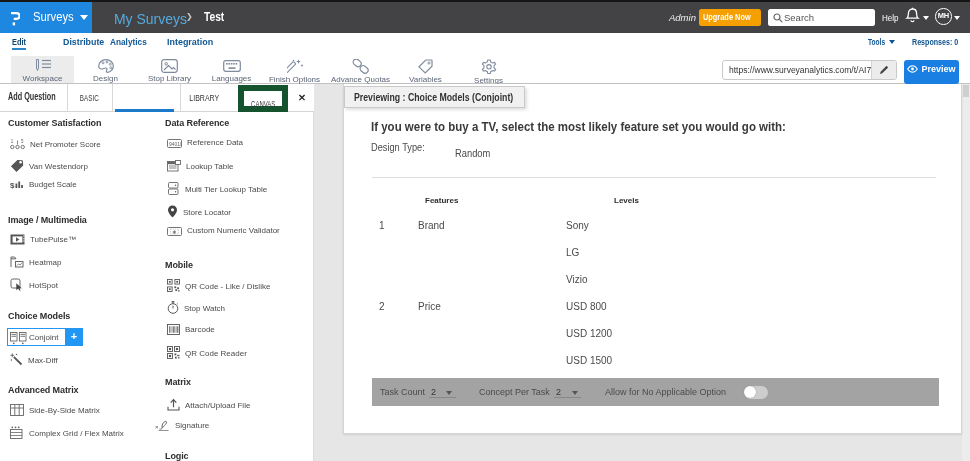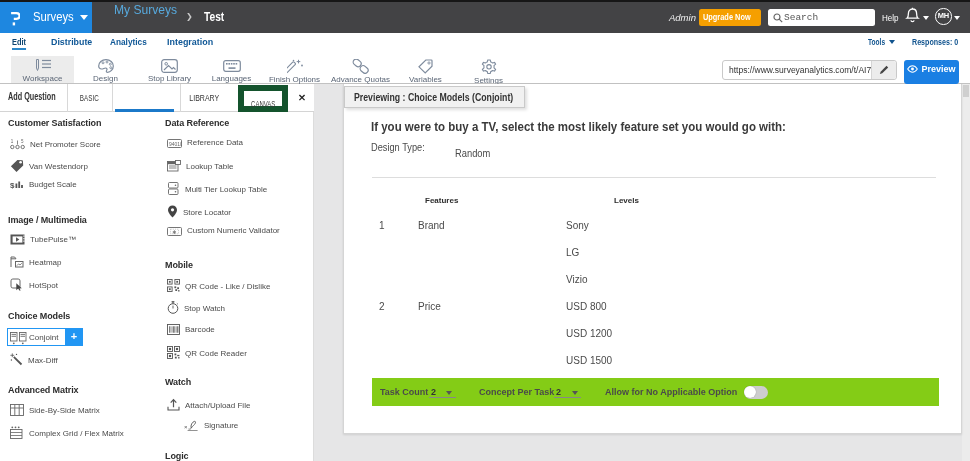--- a/index.html
+++ b/index.html
@@ -6,40 +6,40 @@
 html,body { width:970px; height:461px; overflow:hidden; }
 body { font-family:"Liberation Sans", sans-serif; position:relative; background:#e6e6e7; }
 .abs { position:absolute; }
 .cx { display:inline-block; transform-origin:0 50%; white-space:nowrap; }
 
 
 #topbar { left:0; top:0; width:970px; height:33px; background:#434345; border-top:2px solid #161616; }
 #logobox { left:0; top:2px; width:92px; height:31px; background:#1e87e0; }
 #brand { left:33px; top:10px; font-size:12px; color:#fff; }
 #logocaret { left:80px; top:15px; width:0; height:0; border-left:4px solid transparent; border-right:4px solid transparent; border-top:5px solid #fff; }
-#crumb1 { left:114px; top:2px; font-size:13px; color:#57a9dd; }
+#crumb1 { left:114px; top:10px; font-size:15px; color:#57a9dd; }
 #crumbsep { left:186px; top:12px; font-size:8px; color:#c9c9c9; }
 #crumb2 { left:204px; top:10px; font-size:12px; color:#fff; font-weight:700; }
 #admin { left:669px; top:12px; color:#f0f0f0; font-style:italic; font-size:9.5px; }
 #upgrade { left:699px; top:9px; width:62px; height:16.5px; background:#f59f00; border-radius:2.5px; color:#fff; font-size:8.5px; font-weight:700; text-align:center; line-height:16.5px; }
-#searchbox { left:768px; top:8.5px; width:107px; height:17.5px; background:#fff; border-radius:2.5px; color:#555; font-size:9.5px; line-height:17.5px; padding-left:16px;font-family:Liberation Mono, monospace; }
+#searchbox { left:768px; top:8.5px; width:107px; height:17.5px; background:#fff; border-radius:2.5px; color:#555; font-size:9.5px; line-height:17.5px; padding-left:16px; }
 #searchbox svg { position:absolute; left:5px; top:4px; }
 #helptxt { left:882px; top:12px; color:#fff; font-size:9.5px; }
 .wcaret { width:0; height:0; border-left:3.5px solid transparent; border-right:3.5px solid transparent; border-top:4.5px solid #fff; }
 #bell { left:905px; top:7px; }
 #bellcaret { left:923px; top:15.5px; }
 #avatar { left:935px; top:8px; width:16.5px; height:16.5px; border:1.5px solid #fff; border-radius:50%; color:#fff; font-size:7.5px; font-weight:700; text-align:center; line-height:13.5px; letter-spacing:-0.3px; }
 #avcaret { left:954px; top:15.5px; }
 
 
 #navrow { left:0; top:33px; width:970px; height:23px; background:#fff; }
 .navitem { top:35.5px; font-size:9.5px; font-weight:700; color:#0f5796; }
 #nav-edit { left:12px; color:#0d4470; }
 #nav-edit .cx { border-bottom:2px solid #2b86c8; padding-bottom:1.5px; }
-#nav-dist { left:39px;padding-left:12px; }
+#nav-dist { left:51px;padding-left:12px; }
 #nav-ana { left:110px; }
 #nav-int { left:167px; }
 #tools { left:868px; top:37px; font-size:9px; font-weight:700; color:#10538e; }
 #toolscaret { left:889px; top:40px; width:0; height:0; border-left:3.5px solid transparent; border-right:3.5px solid transparent; border-top:4.5px solid #10538e; }
 #responses { left:912px; top:37px; font-size:9px; font-weight:700; color:#10538e; }
 
 
 #toolbar { left:0; top:56px; width:970px; height:28px; background:#fff; border-bottom:1px solid #c2c2c2; }
 .tbcell { position:absolute; top:0; width:63px; height:27px; text-align:center; }
 .tbcell svg { display:block; margin:3px auto 0; }
@@ -76,21 +76,21 @@
 
 
 #card { left:343px; top:0; width:619px; height:350px; background:#fff; border:1px solid #d5d5d5; border-top:none; box-shadow:0 1px 2px rgba(0,0,0,0.10); }
 #tooltip { left:0px; top:2px; width:181px; height:22px; background:#f1f1f1; border:1px solid #c9c9c9; box-shadow:2px 2px 3px rgba(0,0,0,0.13); font-size:11.5px; color:#333; line-height:20px; padding-left:9px; white-space:nowrap; }
 #qtitle { left:26.5px; top:35.5px; font-size:12.5px; font-weight:700; color:#3a3a3a; }
 #dtype { left:26.5px; top:57px; font-size:11px; color:#4a4a4a; }
 #dtypeval { left:110.5px; top:63px; font-size:11px; color:#4a4a4a; }
 #hr1 { left:28px; top:93px; width:564px; height:1px; background:#ddd; }
 .th { position:absolute; font-size:8px; font-weight:700; color:#2d2d2d;padding-left:48px; }
 .td { position:absolute; font-size:10px; color:#4a4a4a; }
-#optbar { left:28px; top:294px; width:567px; height:28px; background:#84cc16;font-weight:bold; }
+#optbar { left:28px; top:294px; width:567px; height:28px; background:#a3a3a3; }
 .opttxt { position:absolute; top:9px; font-size:9px; color:#4a4a4a; }
 .optsel { position:absolute; top:9px; font-size:9px; color:#333; }
 .selline { position:absolute; top:19px; height:1px; background:#888; }
 .scaret { position:absolute; top:13px; width:0; height:0; border-left:3.5px solid transparent; border-right:3.5px solid transparent; border-top:4px solid #555; }
 #toggle { position:absolute; left:372px; top:7.5px; width:24px; height:13px; background:#cdcdcd; border-radius:7px; }
 #toggle .knob { position:absolute; left:0px; top:0.5px; width:12px; height:12px; background:#fff; border-radius:50%; box-shadow:0 0 1px rgba(0,0,0,.4); }
 #scrollbar { left:962px; top:0; width:8px; height:377px; background:#ececec; }
 #scrollthumb { left:963px; top:1px; width:6px; height:12px; background:#cfcfcf; }
 </style>
 </head>
@@ -386,26 +386,26 @@
             <rect x="1.9" y="1.9" width="2.2" height="2.2"></rect>
             <rect x="8.9" y="1.9" width="2.2" height="2.2"></rect>
             <rect x="1.9" y="8.9" width="2.2" height="2.2"></rect>
             <rect x="7.5" y="7.5" width="1.8" height="1.8"></rect>
             <rect x="10.2" y="8.9" width="2.2" height="1.3"></rect>
             <rect x="7.9" y="10.7" width="1.8" height="1.8"></rect>
             <rect x="11.1" y="11.1" width="1.4" height="1.4"></rect>
           </g>
         </svg>QR Code Reader</div>
 
-    <div class="sechead" style="left:165px;top:293px">Watch</div>
+    <div class="sechead" style="left:165px;top:293px">Matrix</div>
     <div class="item" style="left:167px;top:313.5px"><svg width="13" height="13" viewBox="0 0 13 13">
           <path d="M6.5 9.3 L6.5 1.8 M3.7 4.6 L6.5 1.6 L9.3 4.6" fill="none" stroke="#555" stroke-width="1.2"></path>
           <path d="M1 8.8 L1 12 L12 12 L12 8.8" fill="none" stroke="#555" stroke-width="1.1"></path>
         </svg>Attach/Upload File</div>
-    <div class="item" style="left:184px;top:335.5px"><svg width="15" height="11" viewBox="0 0 15 11">
+    <div class="item" style="left:155px;top:335.5px"><svg width="15" height="11" viewBox="0 0 15 11">
           <text x="0" y="9" font-size="6" fill="#555">×</text>
           <path d="M4.5 9 C4.5 9 6 9.5 7 8.6" fill="none" stroke="#555" stroke-width="0.8"></path>
           <path d="M7.2 8.2 C6.3 5.4 8.2 1.8 10.4 1.4 C12.2 1.1 11.8 3.6 9.5 5.4 C8.6 6.1 7.7 7.3 7.2 8.2 Z" fill="none" stroke="#555" stroke-width="0.9"></path>
           <line x1="3.6" y1="10.6" x2="13.6" y2="10.6" stroke="#555" stroke-width="0.7"></line>
         </svg>Signature</div>
 
     <div class="sechead" style="left:165px;top:367px">Logic</div>
   </div>
 
   <div class="abs" id="card">

